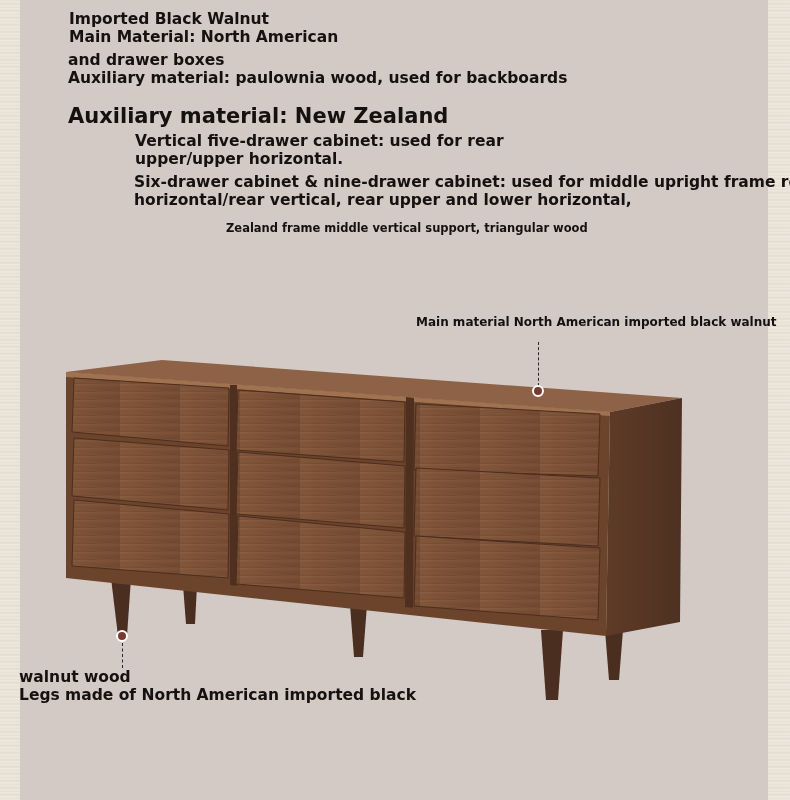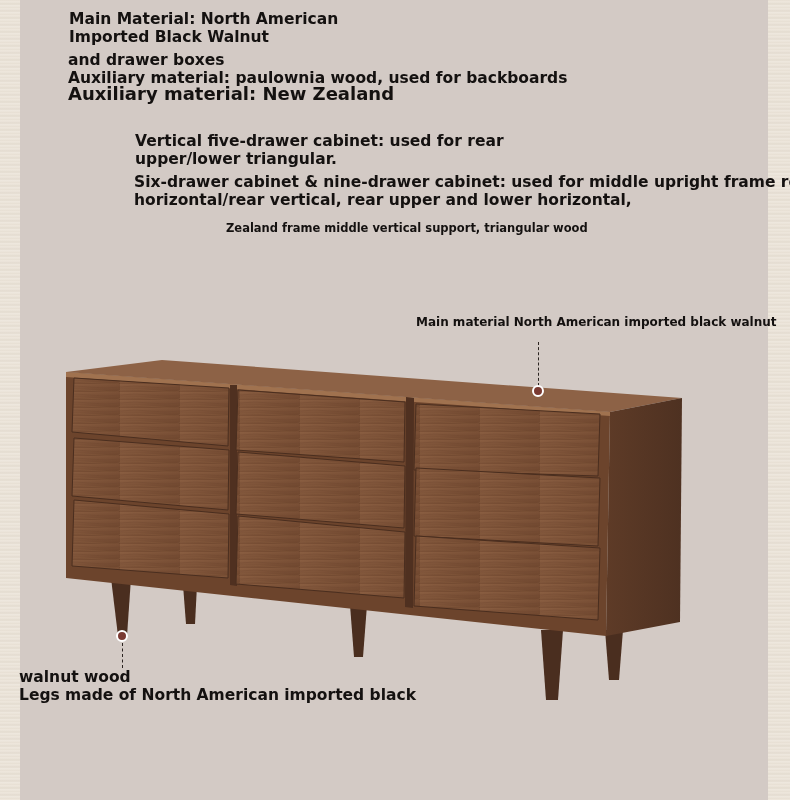--- a/index.html
+++ b/index.html
@@ -4,52 +4,52 @@
 <style>
   html, body { margin:0; padding:0; }
   body { width:790px; height:800px; position:relative; overflow:hidden; background:#ebe4da; font-family:"DejaVu Sans","Liberation Sans",sans-serif; }
   .strip { position:absolute; top:0; bottom:0; width:20px;
     background: repeating-linear-gradient(0deg,#efe8de 0px,#e6ded2 2px,#f1ebe2 3px,#e3dbcf 5px,#ede6dc 7px); }
   .strip.left { left:0; } .strip.right { right:0; width:22px; }
   .panel { position:absolute; left:20px; top:0; width:748px; height:800px; background:#d3cac5; }
   .txt { position:absolute; color:#141110; font-weight:bold; line-height:1.15; white-space:nowrap; }
   .t1 { left:69px; top:11px; font-size:15.5px; }
   .t2 { left:68px; top:52px; font-size:15.5px; }
-  .t3 { left:68px; top:84px; font-size:18px; }
+  .t3 { left:68px; top:104px; font-size:21px; }
   .t4 { left:135px; top:133px; font-size:15.5px; }
   .t5 { left:134px; top:174px; font-size:15.5px; }
   .t6 { left:226px; top:222px; font-size:11.5px; }
   .call1 { left:416px; top:316px; font-size:12px; }
   .call2 { left:19px; top:669px; font-size:15.5px; }
   .line { display:block; }
   .dash { position:absolute; width:0; border-left:1.3px dashed #2a2320; }
   .dot { position:absolute; width:8px; height:8px; border-radius:50%; background:#7a3a32; border:2px solid #fff; }
   svg.cab { position:absolute; left:0; top:0; }
 </style>
 </head>
 <body>
 
 <div class="strip left"></div>
 <div class="panel"></div>
 <div class="strip right"></div>
 
 <div class="txt t1">
+  <span class="line">Imported Black Walnut</span>
   <span class="line">Main Material: North American</span>
-  <span class="line">Imported Black Walnut</span>
 </div>
 <div class="txt t2">
   <span class="line">and drawer boxes</span>
   <span class="line">Auxiliary material: paulownia wood, used for backboards</span>
 </div>
 <div class="txt t3">
   <span class="line">Auxiliary material: New Zealand</span>
 </div>
 <div class="txt t4">
   <span class="line">Vertical five-drawer cabinet: used for rear</span>
-  <span class="line">upper/lower triangular.</span>
+  <span class="line">upper/upper horizontal.</span>
 </div>
 <div class="txt t5">
   <span class="line">Six-drawer cabinet &amp; nine-drawer cabinet: used for middle upright frame rear</span>
   <span class="line">horizontal/rear vertical, rear upper and lower horizontal,</span>
 </div>
 <div class="txt t6">Zealand frame middle vertical support, triangular wood</div>
 
 <svg class="cab" width="790" height="800" viewBox="0 0 790 800">
   <defs>
     <linearGradient id="wood" x1="0" y1="0" x2="1" y2="1">

